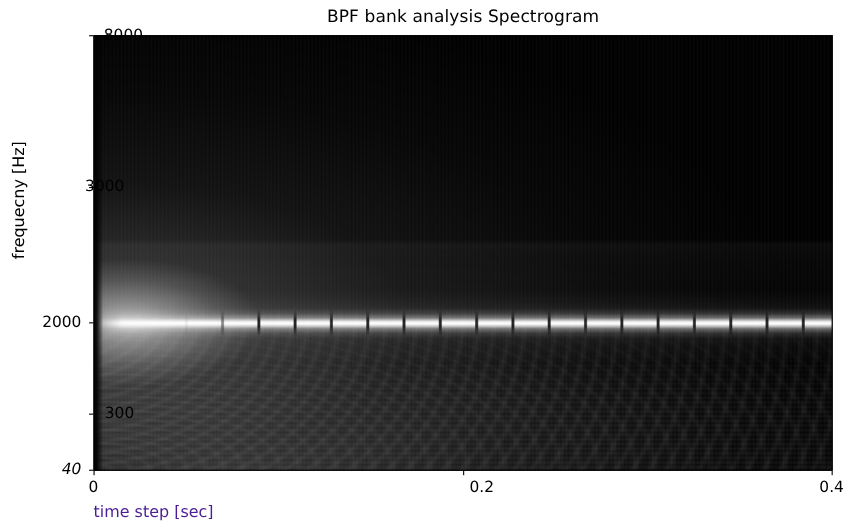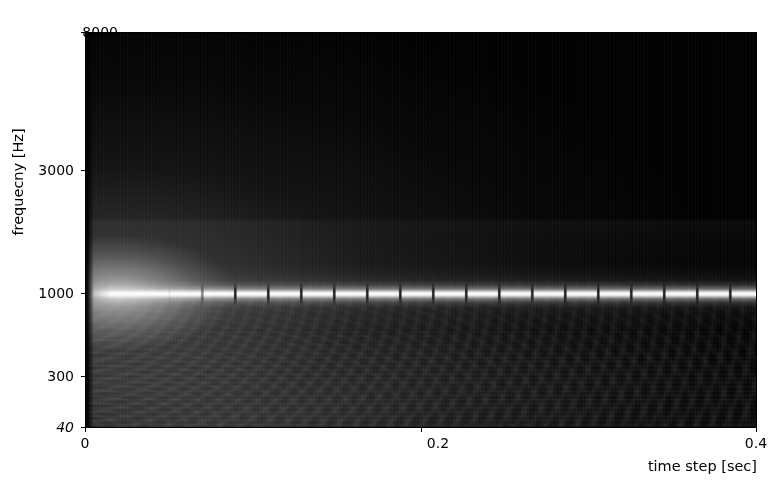--- a/index.html
+++ b/index.html
@@ -273,31 +273,32 @@
     font-size:14.5px;
     color:#000000;
     transform:rotate(-90deg);
     transform-origin:center center;
     white-space:nowrap;
   }
   #xlab{
     position:absolute;
     left:85px;top:458px;
     width:672px;
-    text-align:right;
+    text-align:left;
     font-size:14.5px;
-    color:#000000;
+    color:#4c1d95;
     white-space:nowrap;
   }
 </style>
 </head>
 <body>
 
 <div id="figure">
 
+  <div id="title">BPF bank analysis Spectrogram</div>
 
   <div id="plot-box">
     <div class="layer" id="lay-top-dark"></div>
     <div class="layer" id="lay-haze"></div>
     <div class="layer" id="lay-haze2"></div>
     <div class="layer" id="lay-shelf"></div>
     <div class="layer" id="lay-fringe-a"></div>
     <div class="layer" id="lay-fringe-b"></div>
     <div class="layer" id="lay-fringe-c"></div>
     <div class="layer" id="lay-wedge"></div>
@@ -307,30 +308,30 @@
     <div class="layer" id="lay-cols"></div>
     <div id="lay-leftgutter"></div>
   </div>
 
   <div id="plot-frame"></div>
 
   <div>
     <div id="ylab">frequecny [Hz]</div>
 
     <div class="tick-y" style="left:81px;top:32px;"></div>
-    <div class="ylabel-t" style="left:0;width:74px;top:25px;padding-left:44px;">8000</div>
+    <div class="ylabel-t" style="left:12px;width:74px;top:25px;padding-left:44px;">8000</div>
 
     <div class="tick-y" style="left:81px;top:170px;"></div>
-    <div class="ylabel-t" style="left:0;width:74px;top:163px;">3000</div>
+    <div class="ylabel-t" style="left:0;width:74px;top:163px;padding-left:39px;">3000</div>
 
     <div class="tick-y" style="left:81px;top:293px;"></div>
-    <div class="ylabel-t" style="left:0;width:74px;top:286px;">1000</div>
+    <div class="ylabel-t" style="left:0;width:74px;top:286px;">2000</div>
 
     <div class="tick-y" style="left:81px;top:376px;"></div>
-    <div class="ylabel-t" style="left:0;width:74px;top:369px;">300</div>
+    <div class="ylabel-t" style="left:0;width:74px;top:369px;padding-left:48px;">300</div>
 
     <div class="tick-y" style="left:81px;top:427px;"></div>
     <div class="ylabel-t" style="left:0;width:74px;top:420px;font-style:italic;">40</div>
   </div>
 
   <div>
     <div class="tick-x" style="left:85px;top:428px;"></div>
     <div class="xlabel-t" style="left:55px;width:60px;top:436px;">0</div>
 
     <div class="tick-x" style="left:421px;top:428px;"></div>

